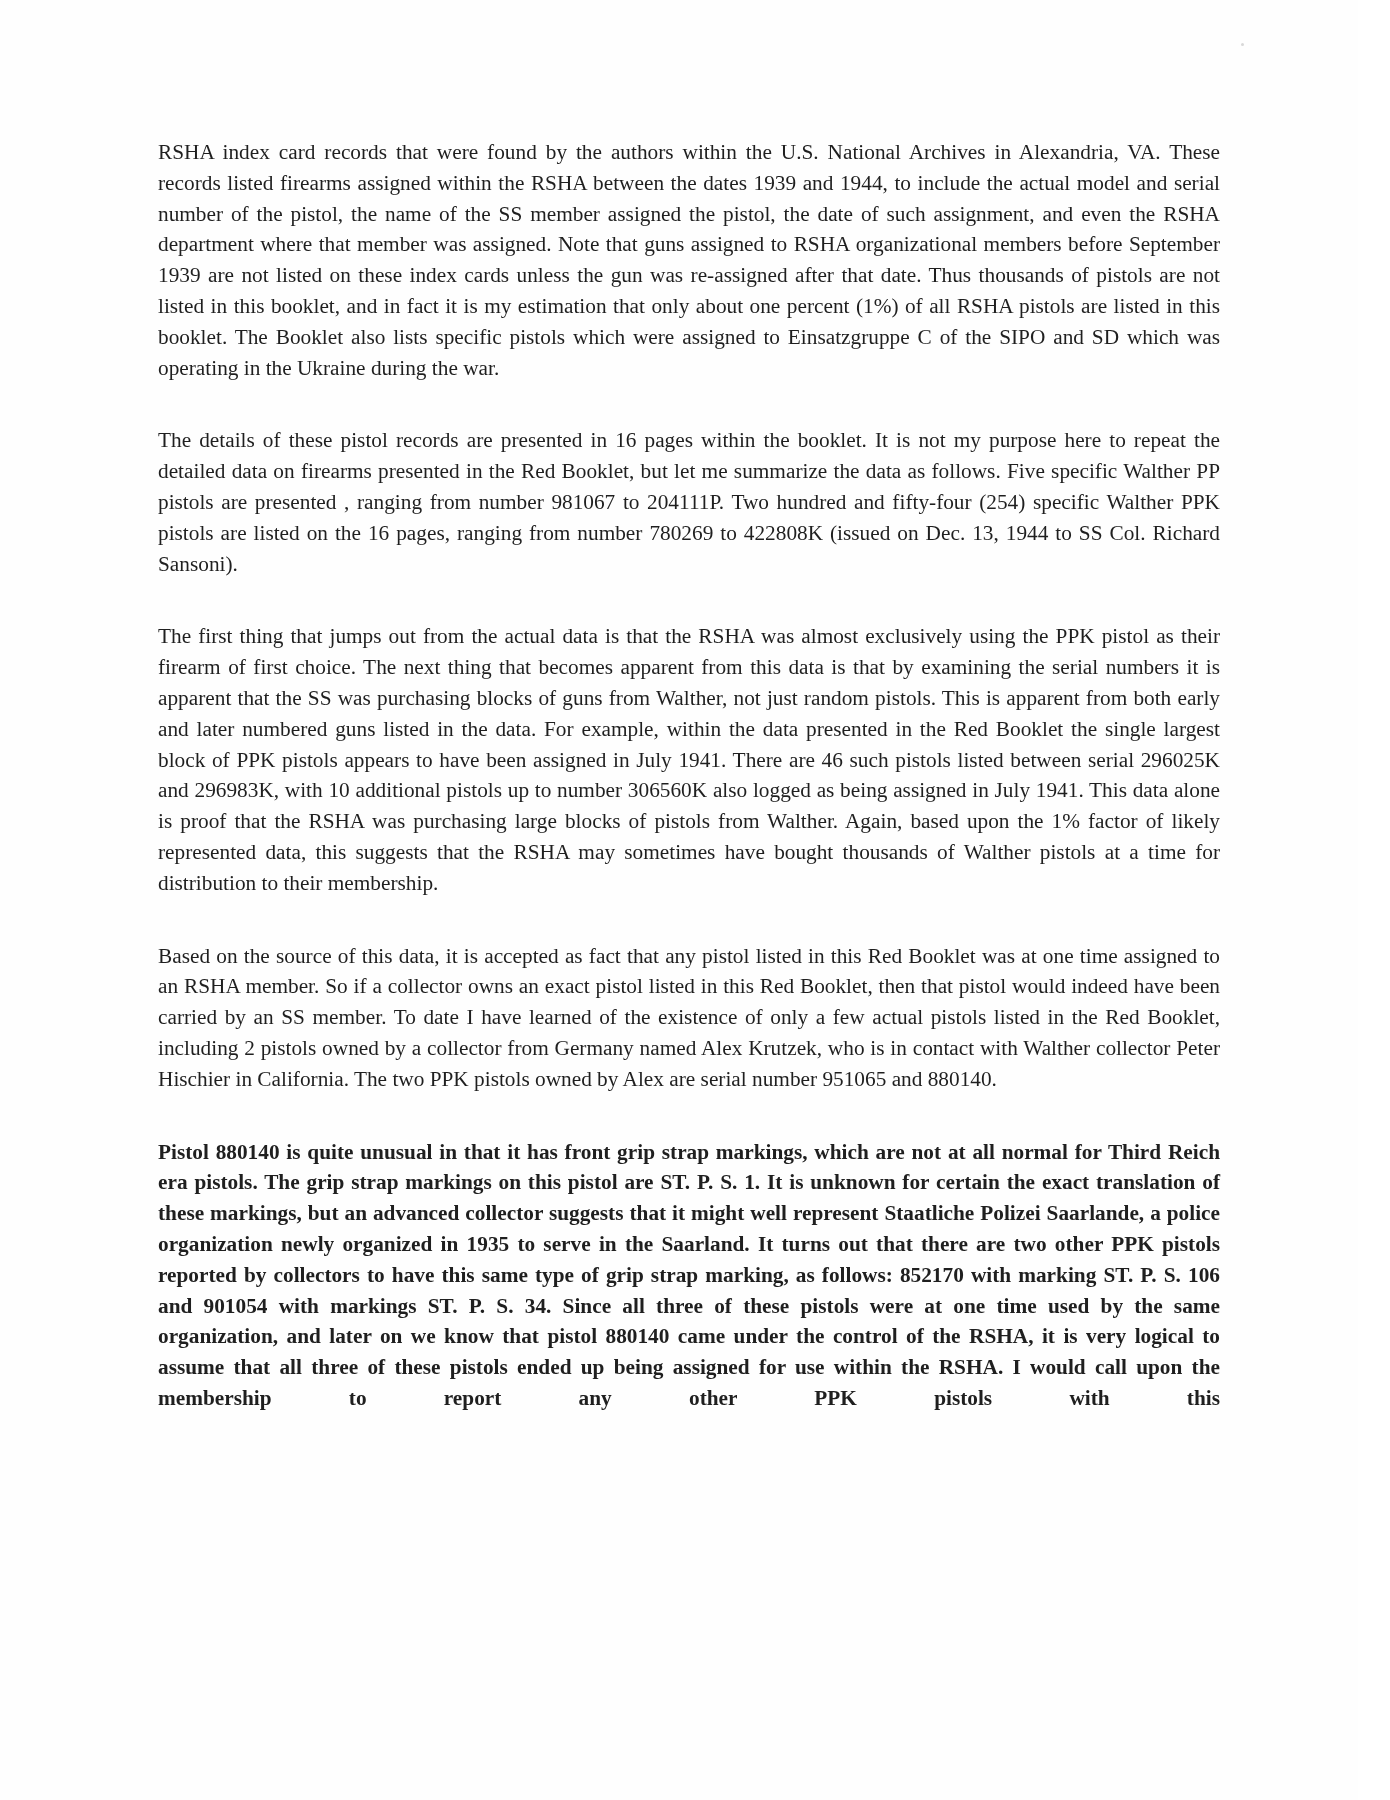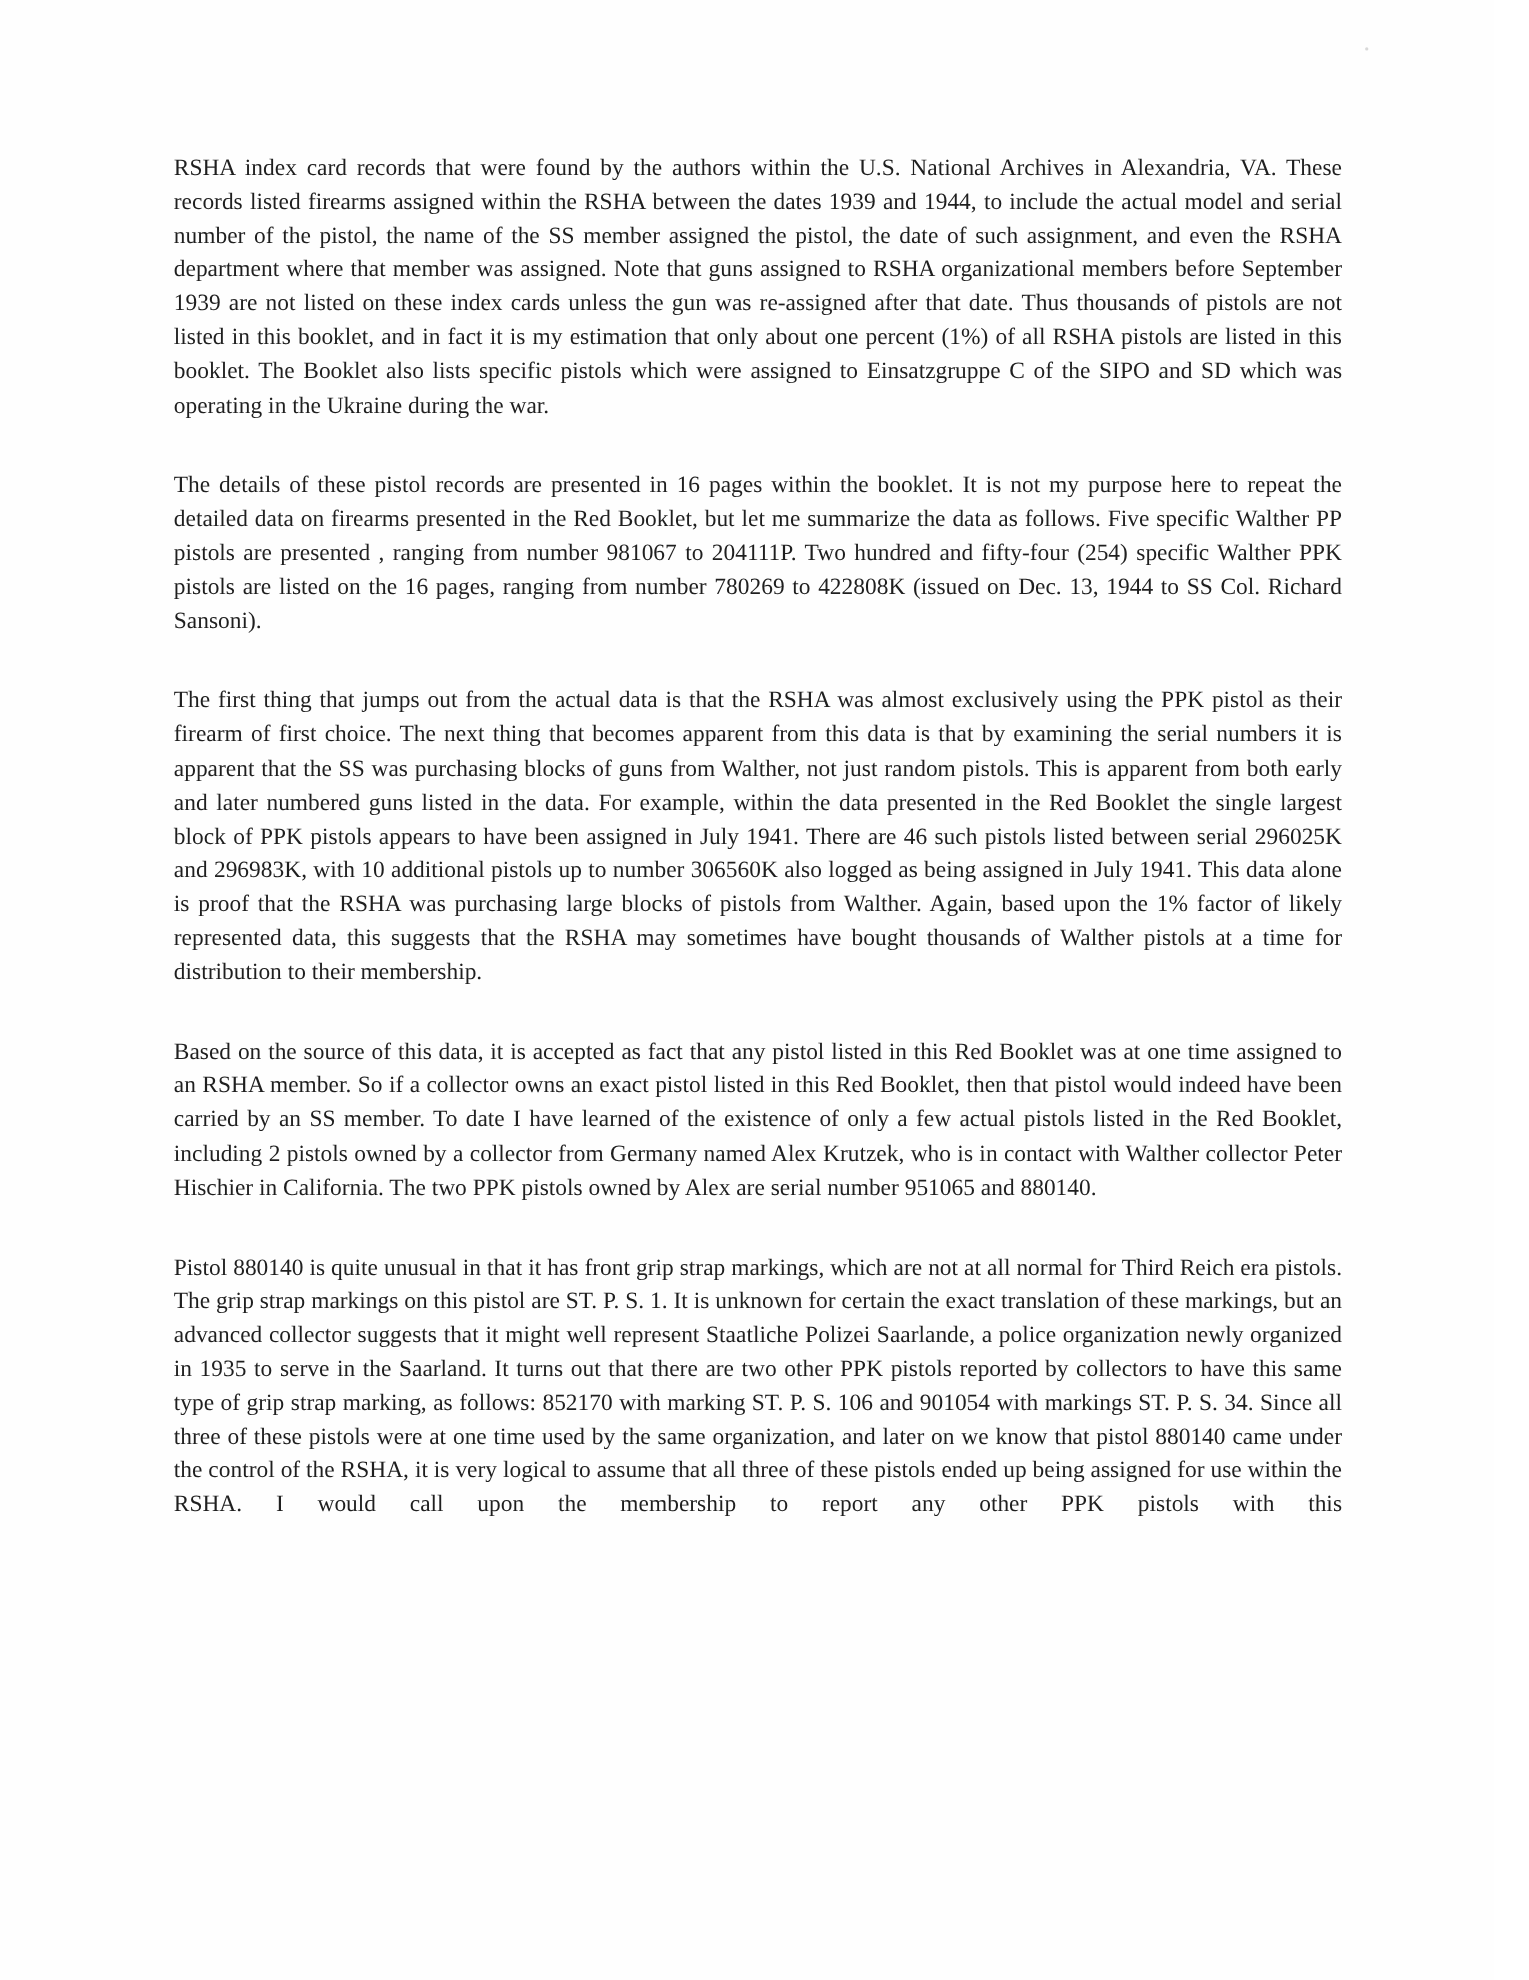--- a/index.html
+++ b/index.html
@@ -41,20 +41,21 @@
       color: #1f1f1f;
     }
     .text-body p {
       margin: 0 0 42px 0;
       text-align: justify;
       text-align-last: left;
     }
     .text-body p:last-child {
       text-align-last: justify;
       margin-bottom: 0;
+      font-weight: bold;
     }
   </style>
 </head>
 <body>
 
 <div class="page">
   <div class="scan-speck"></div>
   <div class="text-body">
     <p>RSHA index card records that were found by the authors within the U.S. National Archives in Alexandria, VA. These records listed firearms assigned within the RSHA between the dates 1939 and 1944, to include the actual model and serial number of the pistol, the name of the SS member assigned the pistol, the date of such assignment, and even the RSHA department where that member was assigned. Note that guns assigned to RSHA organizational members before September 1939 are not listed on these index cards unless the gun was re-assigned after that date. Thus thousands of pistols are not listed in this booklet, and in fact it is my estimation that only about one percent (1%) of all RSHA pistols are listed in this booklet. The Booklet also lists specific pistols which were assigned to Einsatzgruppe C of the SIPO and SD which was operating in the Ukraine during the war.</p>
     <p>The details of these pistol records are presented in 16 pages within the booklet. It is not my purpose here to repeat the detailed data on firearms presented in the Red Booklet, but let me summarize the data as follows. Five specific Walther PP pistols are presented , ranging from number 981067 to 204111P. Two hundred and fifty-four (254) specific Walther PPK pistols are listed on the 16 pages, ranging from number 780269 to 422808K (issued on Dec. 13, 1944 to SS Col. Richard Sansoni).</p>

